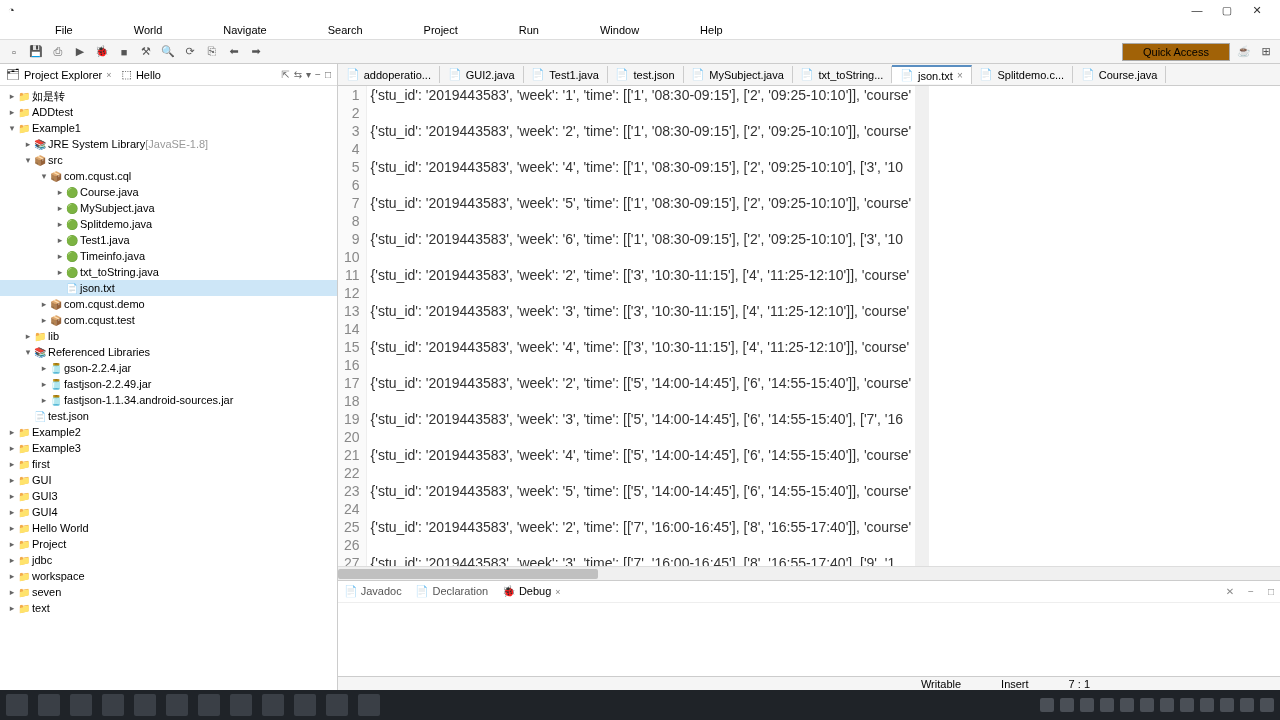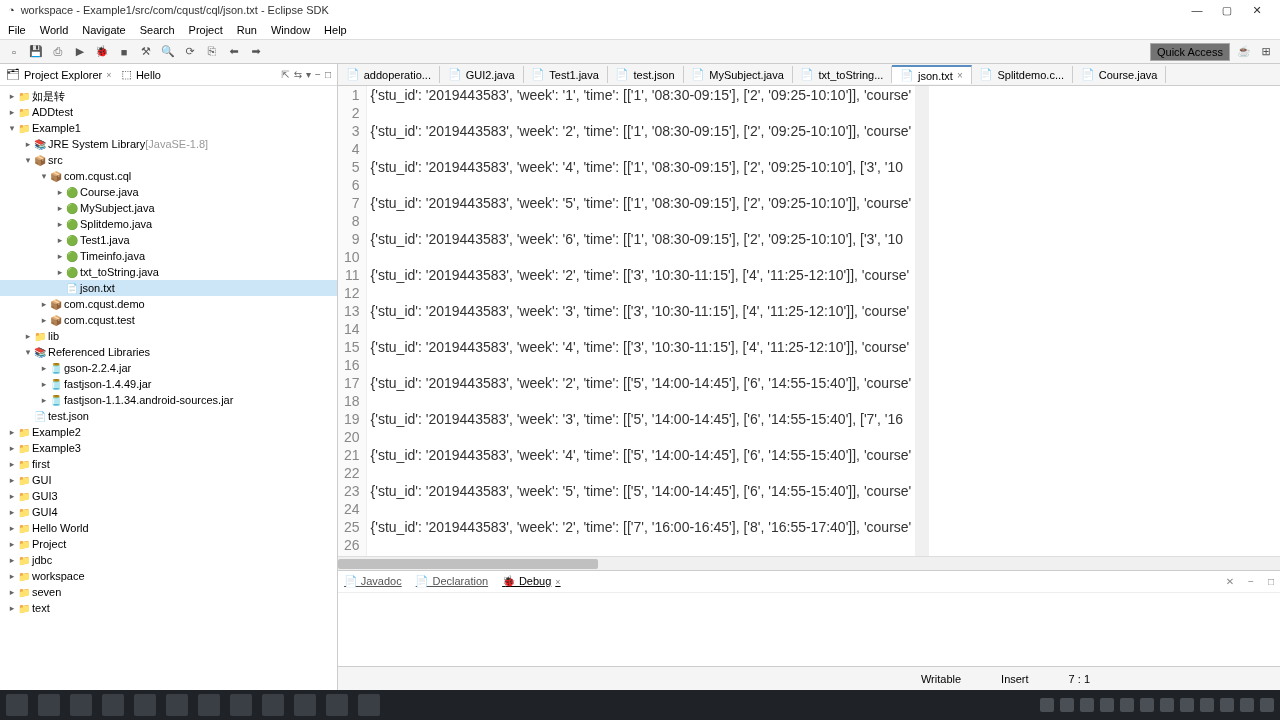--- a/index.html
+++ b/index.html
@@ -1,25 +1,25 @@
 <!DOCTYPE html>
 <html><head>
 <meta charset="utf-8">
 <style>
 * { margin: 0; padding: 0; box-sizing: border-box; font-family: "Segoe UI", Tahoma, sans-serif; }
 body { width: 1280px; height: 720px; background: #f0f0f0; overflow: hidden; display: flex; flex-direction: column; }
 .title-bar { height: 20px; background: #fff; display: flex; align-items: center; padding: 0 8px; font-size: 11px; color: #333; }
 .title-bar .spacer { flex: 1; }
 .title-bar .win-btn { width: 30px; text-align: center; font-size: 11px; cursor: pointer; }
 .menu-bar { height: 20px; background: #fff; display: flex; align-items: center; padding: 0 8px; font-size: 11px; gap: 14px; border-bottom: 1px solid #ddd; }
-.menu-bar span { cursor: pointer; }
+.menu-bar span { cursor: pointer; margin-left: 47px; }
 .toolbar { height: 24px; background: #f5f5f5; display: flex; align-items: center; padding: 0 6px; gap: 6px; border-bottom: 1px solid #ccc; }
 .toolbar .tb-icon { width: 16px; height: 16px; font-size: 11px; display:flex; align-items:center; justify-content:center; color:#555; }
 .toolbar .flex { flex: 1; }
-.quick-access { border: 1px solid #aaa; padding: 2px 6px; font-size: 11px; background: #737373; }
+.quick-access { border: 1px solid #aaa; padding: 2px 20px; font-size: 11px; background: #a16207; }
 .workarea { flex: 1; display: flex; background: #fff; overflow: hidden; }
 .sidebar { width: 338px; border-right: 1px solid #ccc; display: flex; flex-direction: column; }
 .sidebar-tabs { height: 22px; display: flex; align-items: center; padding: 0 6px; font-size: 11px; border-bottom: 1px solid #ddd; }
 .sidebar-tabs .tab { display: flex; align-items: center; gap: 4px; margin-right: 10px; }
 .sidebar-tabs .mini { margin-left:auto; display:flex; gap:4px; }
 .sidebar-tabs .mini span { font-size:10px; color:#666; }
 .tree { flex: 1; overflow-y: auto; font-size: 11px; padding: 2px 0; }
 .tree-row { display: flex; align-items: center; height: 16px; white-space: nowrap; cursor: pointer; }
 .tree-row.selected { background: #cde6f7; }
 .twisty { width: 12px; text-align: center; color: #666; font-size: 9px; }
@@ -28,41 +28,40 @@
 .editor-area { flex: 1; display: flex; flex-direction: column; overflow: hidden; }
 .editor-tabs { height: 22px; display: flex; align-items: center; font-size: 11px; border-bottom: 1px solid #ccc; background: #f5f5f5; overflow: hidden; }
 .etab { padding: 2px 8px; display: flex; align-items: center; gap: 4px; border-right: 1px solid #ccc; cursor: pointer; }
 .etab.active { background: #fff; border-top: 2px solid #5a8ec1; }
 .etab .x { font-size: 10px; color: #888; }
 .editor-body { flex: 1; display: flex; overflow: auto; font-family: Consolas, monospace; font-size: 14px; background: #fff; position: relative; }
 .gutter { background: #fafafa; text-align: right; padding: 0 6px; color: #888; border-right: 1px solid #eee; line-height: 18px; }
 .code { padding: 0 4px; white-space: pre; line-height: 18px; color: #333; }
 .bottom-panel { height: 96px; border-top: 1px solid #ccc; display: flex; flex-direction: column; }
 .bottom-tabs { height: 22px; display: flex; align-items: center; font-size: 11px; border-bottom: 1px solid #eee; padding: 0 6px; gap: 14px; }
-.bottom-tabs .btab { display:flex; align-items:center; gap:4px; color:#555;text-decoration:underline; }
+.bottom-tabs .btab { display:flex; align-items:center; gap:4px; color:#555; }
 .bottom-tabs .btab.active { color: #000; font-weight: 500; }
 .bottom-tabs .flex { flex:1; }
-.status-bar { height: 24px; display:flex; align-items:center; font-size:11px; background:#f5f5f5; border-top:1px solid #ccc; padding:4px 10px; }
+.status-bar { height: 14px; display:flex; align-items:center; font-size:11px; background:#f5f5f5; border-top:1px solid #ccc; padding:4px 10px; }
 .status-bar .flex { flex:1; }
 .status-bar span { margin: 0 20px; }
 .taskbar { height: 30px; background: #1f2328; display:flex; align-items:center; padding:0 6px; gap:10px; }
 .taskbar .tsk { width:22px; height:22px; background:#3a3f46; border-radius:2px; }
 .taskbar .flex { flex:1; }
 .taskbar .tray { display:flex; gap:6px; }
 .taskbar .tray .ti { width:14px; height:14px; background:#4a4f56; border-radius:2px; }
 .hscroll { height: 14px; background: #f0f0f0; border-top:1px solid #ddd; position: relative; }
 .hscroll .thumb { position:absolute; left:0; width: 260px; height: 10px; top:2px; background:#c0c0c0; border-radius:2px; }
 .vscroll { width:14px; background:#f0f0f0; }
 </style>
 </head>
 <body>
 
 <div class="title-bar">
   <span>◔</span>
-  <span style="margin-left:6px">workspace - Example1/src/com/cqust/cql/json.txt - Eclipse SDK</span>
   <span class="spacer"></span>
   <span class="win-btn">—</span>
   <span class="win-btn">▢</span>
   <span class="win-btn">✕</span>
 </div>
 
 <div class="menu-bar" id="menu-bar">
     <span>File</span>
     <span>World</span>
     <span>Navigate</span>
@@ -200,21 +199,21 @@
           <span>Referenced Libraries</span>
         </div>
         <div class="tree-row" style="padding-left: 38px;">
           <span class="twisty">▸</span>
           <span class="ticon">🫙</span>
           <span>gson-2.2.4.jar</span>
         </div>
         <div class="tree-row" style="padding-left: 38px;">
           <span class="twisty">▸</span>
           <span class="ticon">🫙</span>
-          <span>fastjson-1.4.49.jar</span>
+          <span>fastjson-2.2.49.jar</span>
         </div>
         <div class="tree-row" style="padding-left: 38px;">
           <span class="twisty">▸</span>
           <span class="ticon">🫙</span>
           <span>fastjson-1.1.34.android-sources.jar</span>
         </div>
         <div class="tree-row" style="padding-left: 22px;">
           <span class="twisty"> </span>
           <span class="ticon">📄</span>
           <span>test.json</span>

